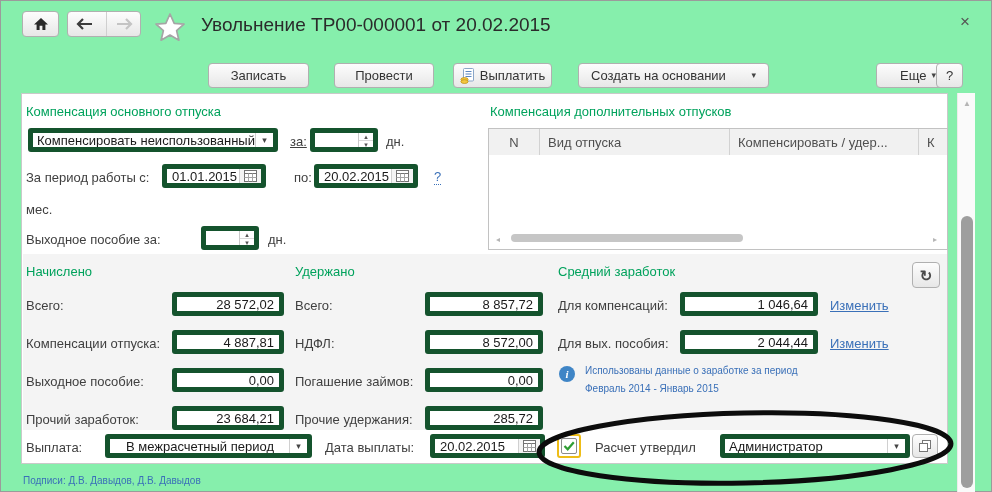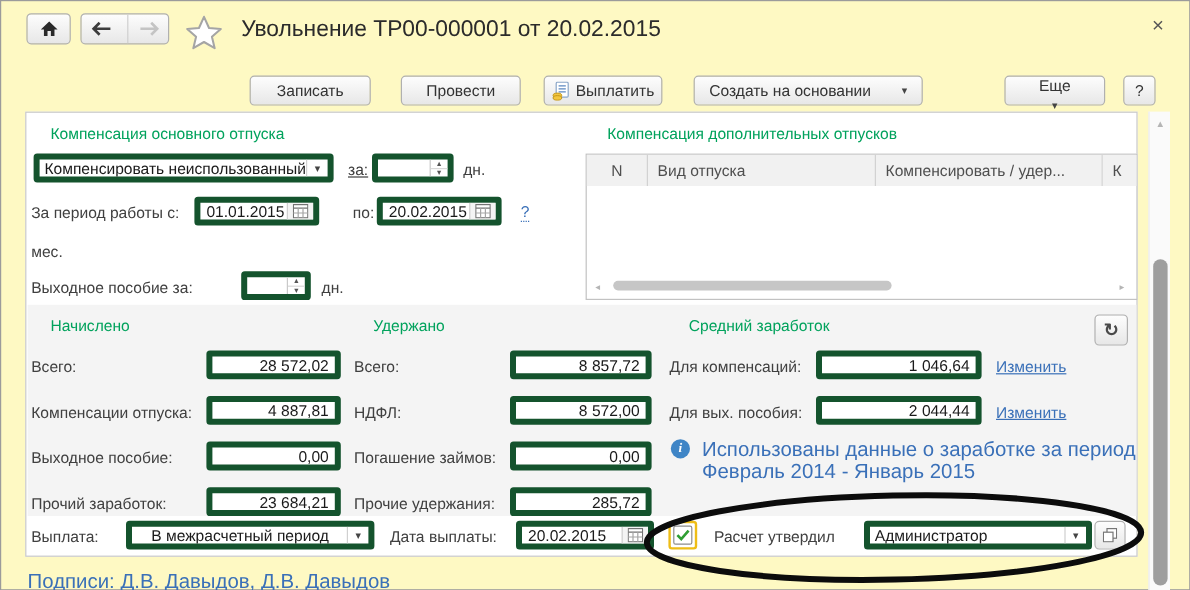--- a/index.html
+++ b/index.html
@@ -1,21 +1,21 @@
 <!DOCTYPE html>
 <html><head>
 <meta charset="utf-8">
 <style>
   * { box-sizing: border-box; margin: 0; padding: 0; }
   html,body { width: 992px; height: 492px; }
   body { font-family: "Liberation Sans", sans-serif; background:#fff; position:relative; overflow:hidden; }
-  .window { position:absolute; inset:0; background:#fef9c3; border:1px solid #9b9b9b; }
+  .window { position:absolute; inset:0; background:#86efac; border:1px solid #9b9b9b; }
   .abs { position:absolute; }
   .lbl { position:absolute; font-size:13px; color:#404040; white-space:nowrap; }
-  .green-h { position:absolute; font-size:13px; color:#00a25c; white-space:nowrap;margin-left:16px; }
+  .green-h { position:absolute; font-size:13px; color:#00a25c; white-space:nowrap; }
   .title { position:absolute; font-size:19px; color:#2b2b2b; white-space:nowrap; }
   .btn { position:absolute; display:flex; align-items:center; justify-content:center; gap:5px;
          font-size:13px; color:#333; background:linear-gradient(#fdfdfd,#e7e7e7);
          border:1px solid #b0b0b0; border-radius:4px; height:25px; cursor:default; }
   .btn-yellow { background:linear-gradient(#ffe466,#fccd1e); border:1px solid #cfa712; font-weight:bold; color:#3c3306; }
   .caret { font-size:9px; color:#444; line-height:1; }
   .field { position:absolute; height:24px; background:#fff; border:5px solid #14532d; border-radius:3px;
            display:flex; align-items:center; font-size:13px; color:#1a1a1a; overflow:hidden; }
   .combo-text { flex:1; padding:0 4px; white-space:nowrap; overflow:hidden; }
   .combo-btn { width:18px; align-self:stretch; border-left:1px solid #d0d0d0; display:flex; align-items:center; justify-content:center; }
@@ -34,21 +34,21 @@
   .vtable { position:absolute; left:466px; top:34px; width:460px; height:122px; border:1px solid #c2c2c2; background:#fff; }
   .th { position:absolute; top:0; height:26px; background:#f1f1f1; border-right:1px solid #d2d2d2;
         display:flex; align-items:center; padding-left:8px; font-size:13px; color:#4f4f4f; white-space:nowrap; overflow:hidden; }
   .hscroll-thumb { position:absolute; background:#c6c6c6; border-radius:4px; }
   .cb-wrap { position:absolute; width:24px; height:24px; border:2px solid #eebd17; border-radius:3px;
              display:flex; align-items:center; justify-content:center; background:#fff; }
   .checkbox { width:16px; height:16px; border:1px solid #8c8c8c; border-radius:2px; background:#fff;
               display:flex; align-items:center; justify-content:center; }
   .info-circ { position:absolute; width:16px; height:16px; border-radius:50%; background:#3f85c6; color:#fff;
                font-size:11px; font-weight:bold; display:flex; align-items:center; justify-content:center; font-family:"Liberation Serif",serif; font-style:italic; }
-  .blue-txt { position:absolute; font-size:17px; color:#3a70b8; white-space:nowrap; }
+  .blue-txt { position:absolute; font-size:10px; color:#3a70b8; white-space:nowrap; }
   .vsb-track { position:absolute; left:956px; top:92px; width:18px; height:399px; background:#fafafa; border-left:1px solid #ececec; }
   .vsb-thumb { position:absolute; left:3px; width:12px; border-radius:6px; background:#9e9e9e; }
   .tri { font-size:8px; color:#b5b5b5; line-height:1; }
   svg { display:block; }
 </style>
 </head>
 <body>
 
 <div class="window">
 
@@ -102,21 +102,21 @@
         <ellipse cx="4.5" cy="11.5" rx="3.6" ry="1.9" fill="#f3c63f" stroke="#c09318" stroke-width="0.8"></ellipse>
         <ellipse cx="4.5" cy="13.6" rx="3.6" ry="1.9" fill="#f3c63f" stroke="#c09318" stroke-width="0.8"></ellipse>
       </svg>
     </span>
     <span>Выплатить</span>
   </div>
   <div class="btn" style="left:577px; top:62px; width:191px; justify-content:space-between; padding:0 12px;">
     <span>Создать на основании</span>
     <span class="caret">▾</span>
   </div>
-  <div class="btn" style="left:836px; top:62px; width:84px; justify-content:space-between; padding:0 12px;flex-direction:column;">
+  <div class="btn" style="left:875px; top:62px; width:84px; padding:0 12px;">
     <span>Еще</span>
     <span class="caret">▾</span>
   </div>
   <div class="btn" style="left:935px; top:62px; width:27px;">
     <span>?</span>
   </div>
 
   <div class="panel">
 
     <div class="green-h" style="left:4px; top:10px;">Компенсация основного отпуска</div>

